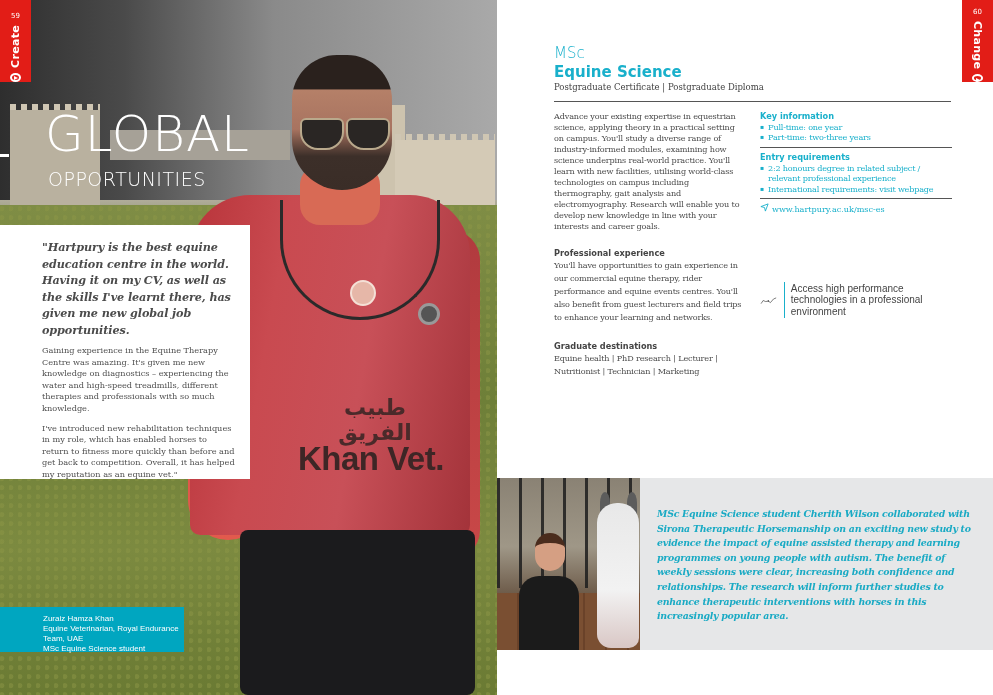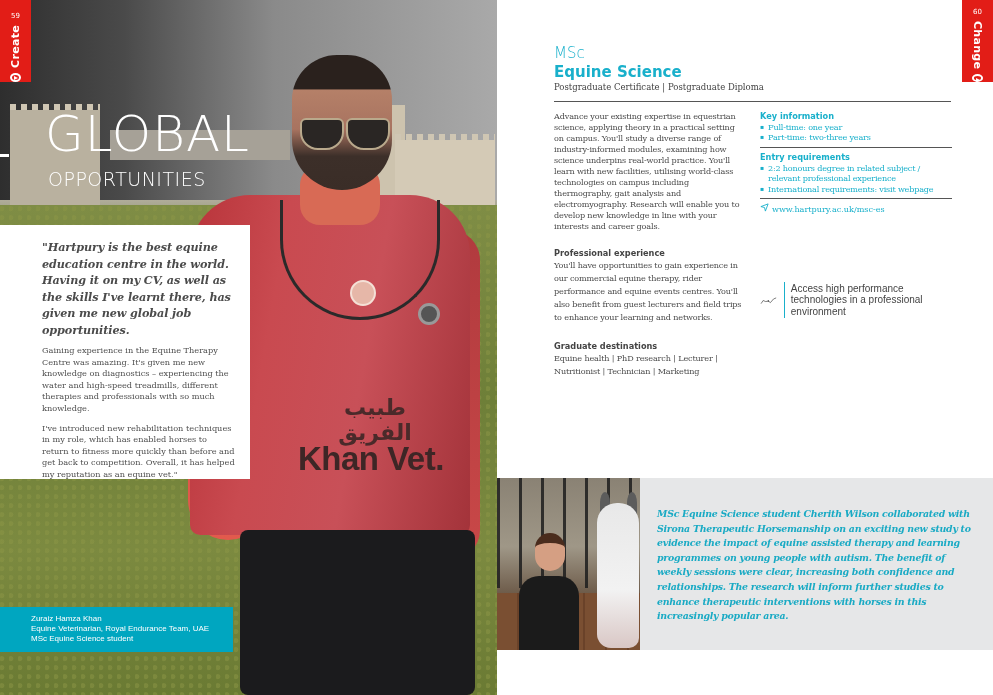--- a/index.html
+++ b/index.html
@@ -86,22 +86,22 @@
     .quote-lead {
       font-family: "DejaVu Serif", serif; font-style: italic; font-weight: bold; font-size: 11.2px; line-height: 16.5px;
       color: #4b4b4b; letter-spacing: -0.1px;
     }
     .quote-body {
       margin-top: 7px; font-family: "DejaVu Serif", serif; font-size: 8.2px; line-height: 11.6px; color: #4f4f4f;
     }
     .quote-body p + p { margin-top: 8px; }
 
     .caption-box {
-      position: absolute; left: 0; top: 607px; width: 233px; height: 45px; background: #00a6c0;
-      padding: 7px 0 0 31px; color: #fff; font-family: "Liberation Sans", sans-serif; font-size: 8px; line-height: 10px;
+      position: absolute; left: 0; top: 607px; width: 184px; height: 45px; background: #00a6c0;
+      padding: 7px 0 0 43px; color: #fff; font-family: "Liberation Sans", sans-serif; font-size: 8px; line-height: 10px;
     }
 
     
     .right-page { position: absolute; left: 497px; top: 0; width: 496px; height: 695px; background: #fff; }
     .kicker { position: absolute; left: 554px; top: 44px; color: #19b0cb;
       font-family: "DejaVu Sans", sans-serif; font-weight: 300; font-size: 15px; }
     .course-title { position: absolute; left: 554px; top: 63px; color: #19b0cb;
       font-family: "DejaVu Sans", sans-serif; font-weight: bold; font-size: 15px; }
     .course-sub { position: absolute; left: 554px; top: 82px; color: #3f3f3f; font-size: 8.5px; }
     .rule-top { position: absolute; left: 554px; top: 101px; width: 397px; height: 1px; background: #555; }

